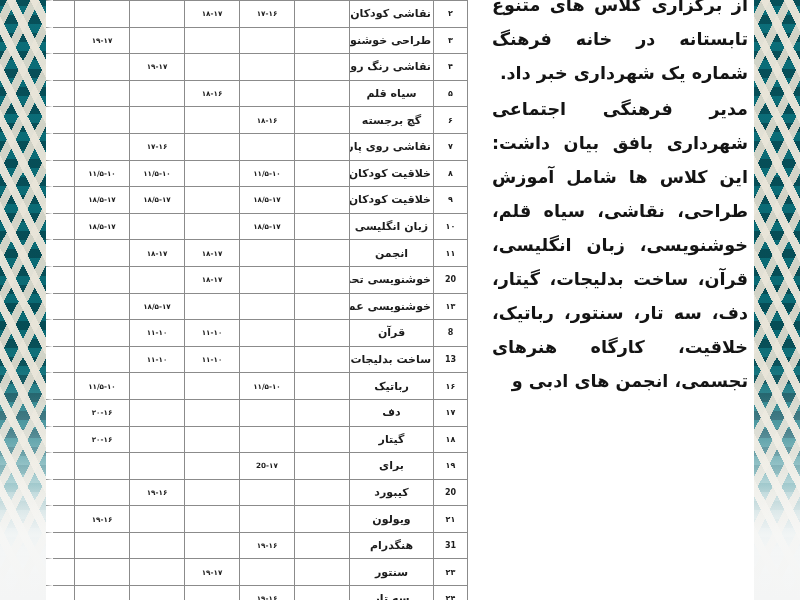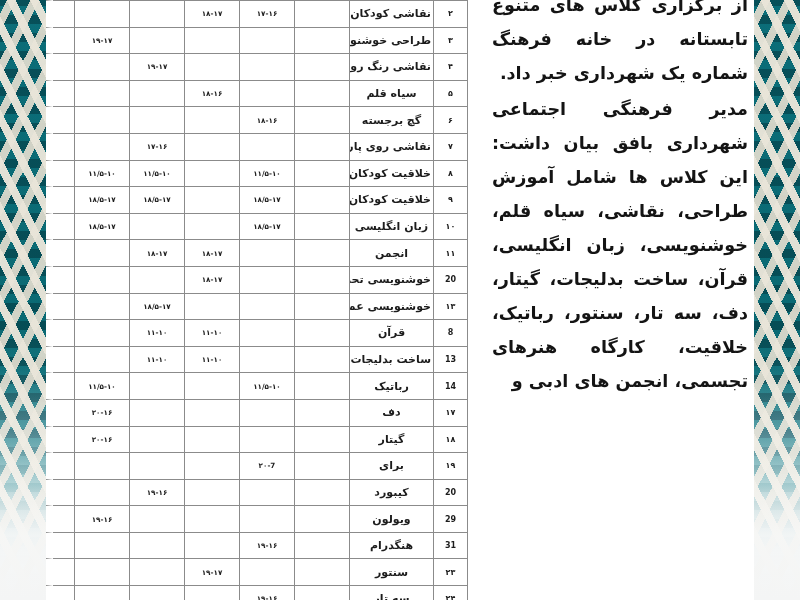--- a/index.html
+++ b/index.html
@@ -253,21 +253,21 @@
             <td class="c-num">13</td>
             <td class="c-name">ساخت بدلیجات و اکسسوری</td>
             <td class="c-day c-time"></td>
             <td class="c-day c-time"></td>
             <td class="c-day c-time">۱۱-۱۰</td>
             <td class="c-day c-time">۱۱-۱۰</td>
             <td class="c-day c-time"></td>
             <td class="c-day c-time"></td>
           </tr>
           <tr>
-            <td class="c-num">14</td>
+            <td class="c-num">۱۶</td>
             <td class="c-name">رباتیک</td>
             <td class="c-day c-time"></td>
             <td class="c-day c-time">۱۱/۵-۱۰</td>
             <td class="c-day c-time"></td>
             <td class="c-day c-time"></td>
             <td class="c-day c-time">۱۱/۵-۱۰</td>
             <td class="c-day c-time"></td>
           </tr>
           <tr>
             <td class="c-num">۱۷</td>
@@ -286,38 +286,38 @@
             <td class="c-day c-time"></td>
             <td class="c-day c-time"></td>
             <td class="c-day c-time"></td>
             <td class="c-day c-time">۲۰-۱۶</td>
             <td class="c-day c-time"></td>
           </tr>
           <tr>
             <td class="c-num">۱۹</td>
             <td class="c-name">برای</td>
             <td class="c-day c-time"></td>
-            <td class="c-day c-time">۲۰-7</td>
+            <td class="c-day c-time">20-۱۷</td>
             <td class="c-day c-time"></td>
             <td class="c-day c-time"></td>
             <td class="c-day c-time"></td>
             <td class="c-day c-time"></td>
           </tr>
           <tr>
             <td class="c-num">20</td>
             <td class="c-name">کیبورد</td>
             <td class="c-day c-time"></td>
             <td class="c-day c-time"></td>
             <td class="c-day c-time"></td>
             <td class="c-day c-time">۱۹-۱۶</td>
             <td class="c-day c-time"></td>
             <td class="c-day c-time"></td>
           </tr>
           <tr>
-            <td class="c-num">29</td>
+            <td class="c-num">۲۱</td>
             <td class="c-name">ویولون</td>
             <td class="c-day c-time"></td>
             <td class="c-day c-time"></td>
             <td class="c-day c-time"></td>
             <td class="c-day c-time"></td>
             <td class="c-day c-time">۱۹-۱۶</td>
             <td class="c-day c-time"></td>
           </tr>
           <tr>
             <td class="c-num">31</td>

